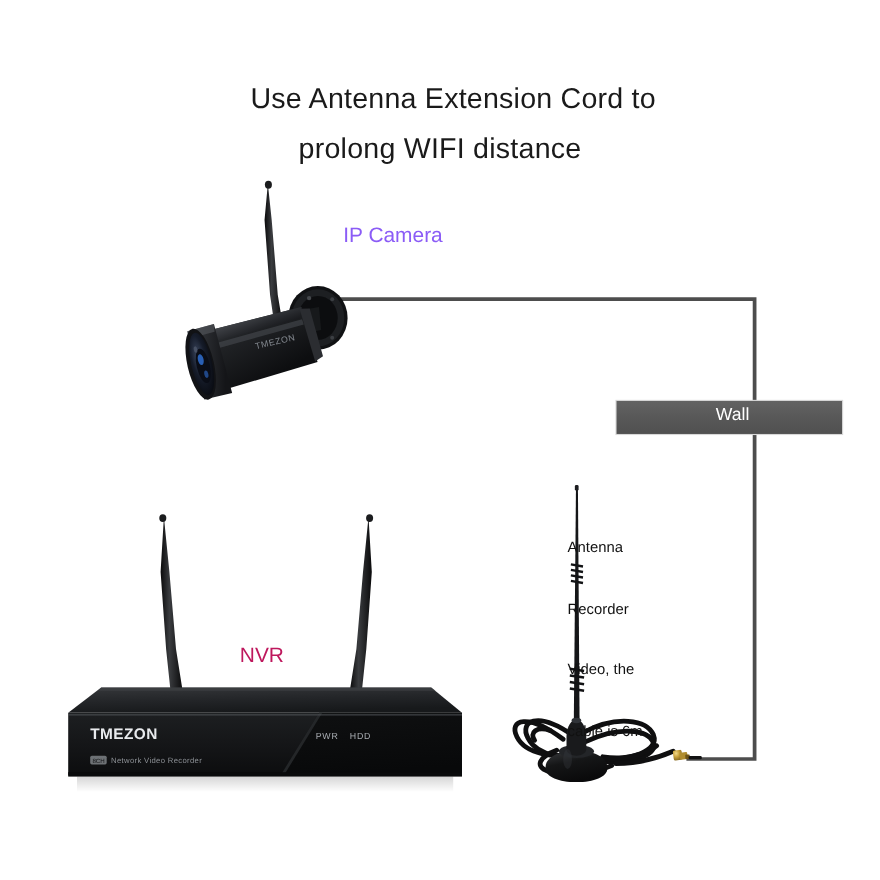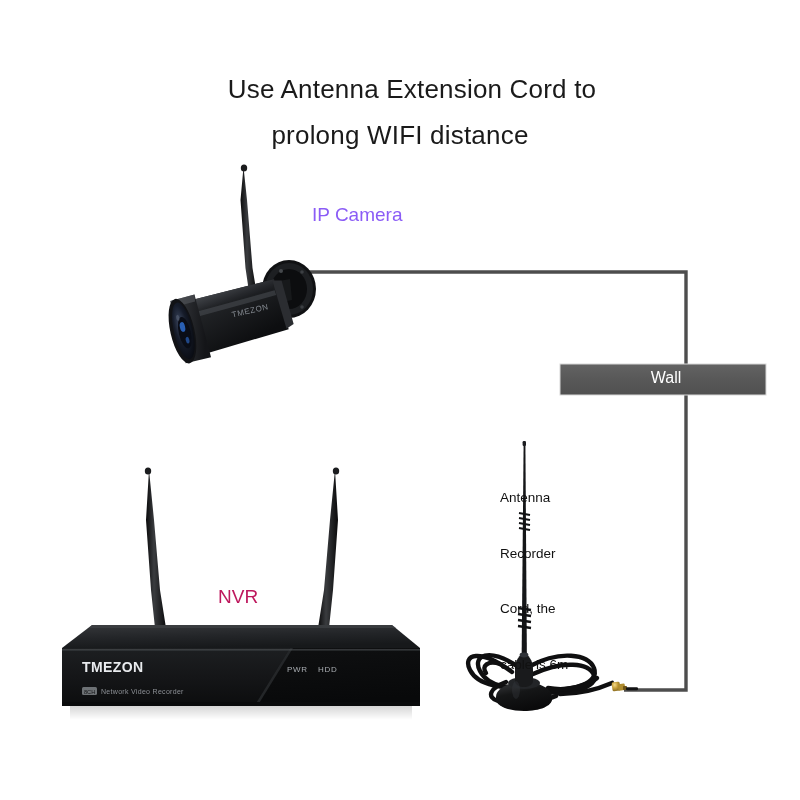--- a/index.html
+++ b/index.html
@@ -54,21 +54,21 @@
   }
   #label-wall {
     left: 560px;
     top: 369px;
     width: 212px;
     text-align: center;
     font-size: 16px;
     color: #ffffff;
   }
   #label-cord {
-    left: 500px;
+    left: 516px;
     top: 452px;
     font-size: 13.5px;
     line-height: 18.5px;
     color: #111111;
   }
   #label-cord span { display: block; }
 </style>
 </head>
 <body>
 
@@ -274,17 +274,17 @@
 
   <div class="txt" id="label-ip-camera">IP Camera</div>
 
   <div class="txt" id="label-nvr">NVR</div>
 
   <div class="txt" id="label-wall">Wall</div>
 
   <div class="txt" id="label-cord">
     <span>Antenna</span>
     <span>Recorder</span>
-    <span>Cord, the</span>
+    <span>Video, the</span>
     <span>cable is 6m</span>
   </div>
 
 </div>
 
 </body></html>

